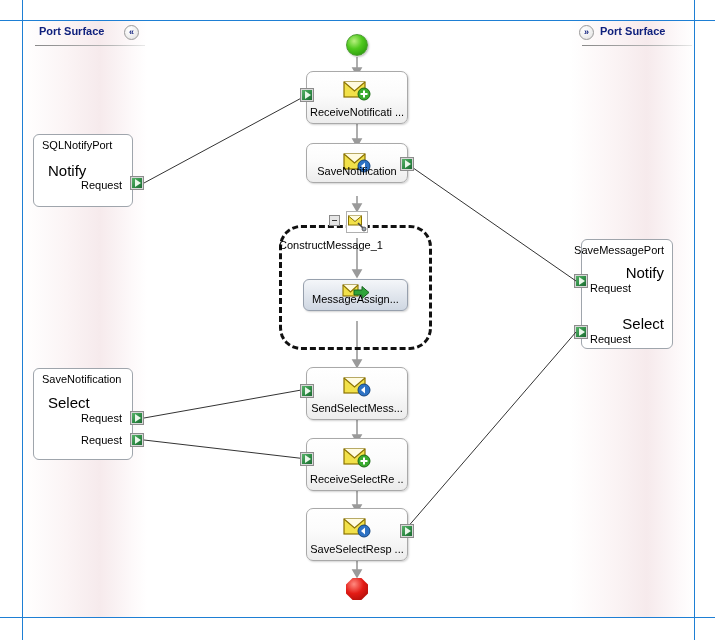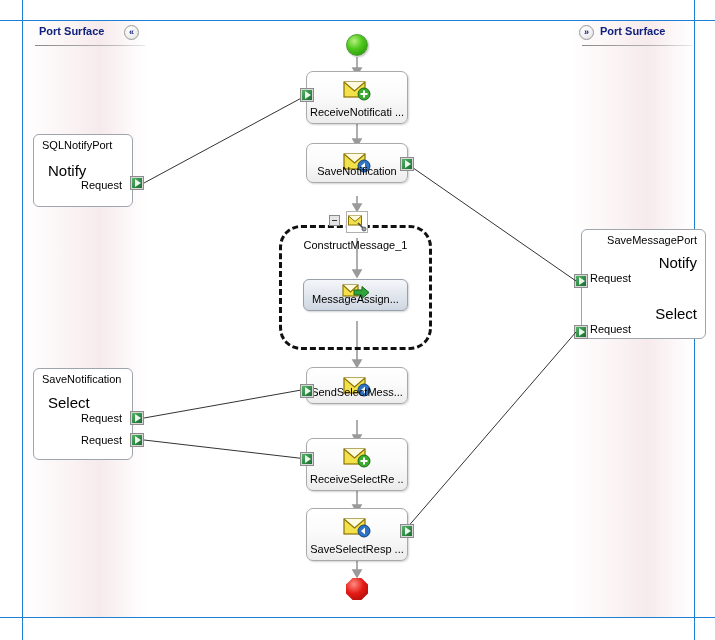--- a/index.html
+++ b/index.html
@@ -180,21 +180,20 @@
   .group-box {
     position: absolute;
     border: 3px dashed #111;
     border-radius: 22px;
     box-sizing: border-box;
     background: transparent;
   }
   .group-label {
     position: absolute;
     width: 100%;
-    text-align: center;
     font-size: 11px;
     color: #000;
     white-space: nowrap;
   }
   .group-icon {
     position: absolute;
     width: 22px;
     height: 22px;
     border: 1px solid #b0b0b0;
     background: #ffffff;
@@ -276,21 +275,21 @@
     </div>
 
   <div class="port-surface" id="port-surface-right">
     <div class="ps-header">
       <span class="ps-title">Port Surface</span>
       <div class="chevron-btn" id="chevron-collapse-right">»</div>
       <div class="ps-underline"></div>
     </div>
   </div>
 
-  <div class="port-box" style="left:581px; top:229px; width:125px; height:110px;text-decoration:underline;">
+  <div class="port-box" style="left:581px; top:239px; width:92px; height:110px;text-decoration:underline;">
     <span class="port-name align-right2">SaveMessagePort</span>
     <span class="port-op align-right2" style="top:24px;">Notify</span>
     <span class="port-msg align-left" style="top:42px;">Request</span>
     <span class="port-op align-right2" style="top:75px;">Select</span>
     <span class="port-msg align-left" style="top:93px;">Request</span>
   </div>
   <div class="handle right-tri" style="left:574px; top:274px;">
       <i></i>
     </div>
   <div class="handle right-tri" style="left:574px; top:325px;">
@@ -378,21 +377,21 @@
     <span class="glyph" style="top:3px;">
       <svg viewBox="0 0 28 20" width="28" height="20">
         <rect x="1" y="2" width="15" height="11" fill="#f2e14a" stroke="#8a7200" stroke-width="1.1"></rect>
         <polyline points="1,2 8.5,9 16,2" fill="#fffbe0" stroke="#8a7200" stroke-width="1.1"></polyline>
         <polygon points="12,7 20,7 20,3.5 27,9.5 20,15.5 20,12 12,12" fill="#2fa43a" stroke="#16621d" stroke-width="1"></polygon>
       </svg>
     </span>
     <span class="label">MessageAssign...</span>
   </div>
 
-  <div class="shape" style="left:306px; top:367px; width:102px; height:37px;">
+  <div class="shape" style="left:306px; top:367px; width:102px; height:53px;">
     <span class="glyph">
       <svg viewBox="0 0 28 22" width="28" height="22">
         <rect x="1" y="3" width="21" height="15" fill="#f2e14a" stroke="#8a7200" stroke-width="1.2"></rect>
         <polyline points="1,3 11.5,12 22,3" fill="#fffbe0" stroke="#8a7200" stroke-width="1.2"></polyline>
         <circle cx="21" cy="15" r="6" fill="#2d72c4" stroke="#16457d" stroke-width="1"></circle>
         <polygon points="18,15 22,11.5 22,18.5" fill="#ffffff"></polygon>
       </svg>
     </span>
     <span class="label">SendSelectMess...</span>
   </div>

